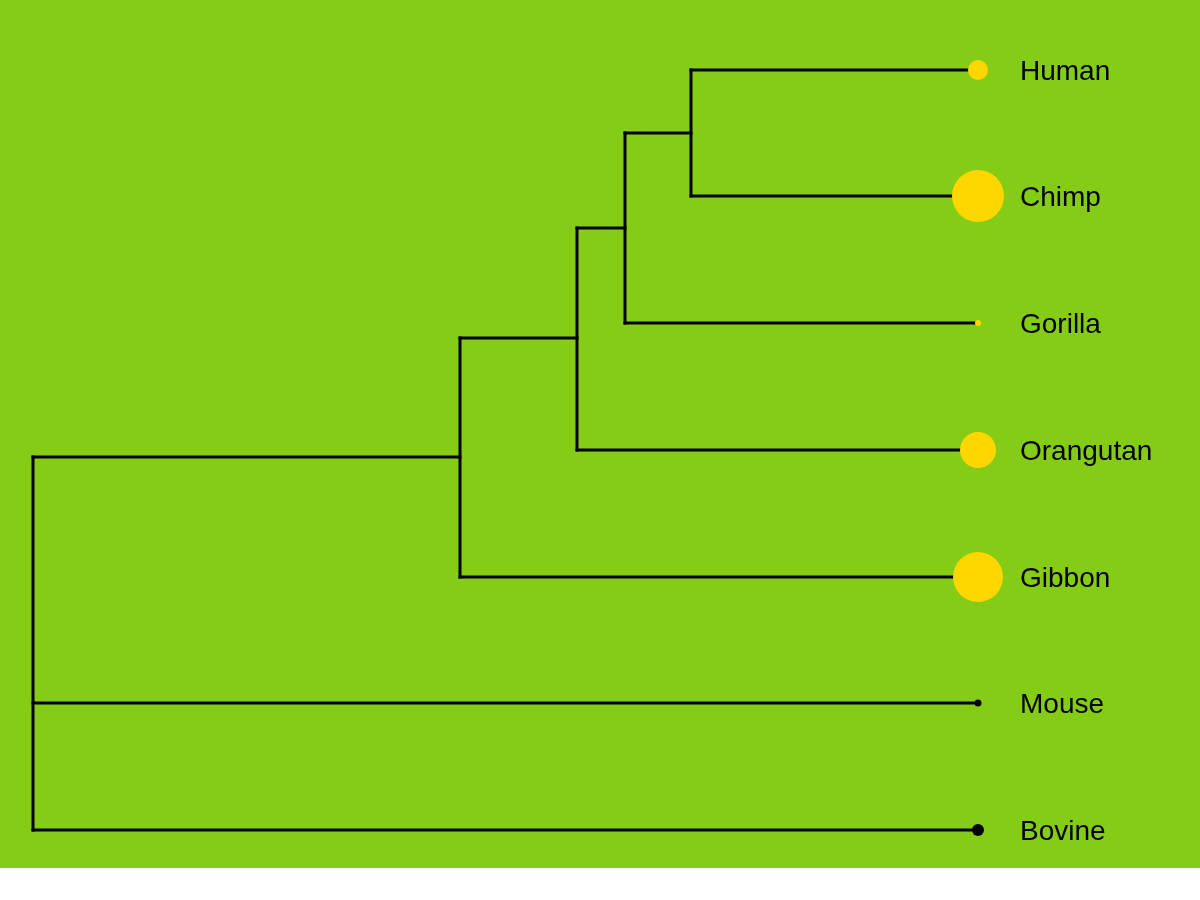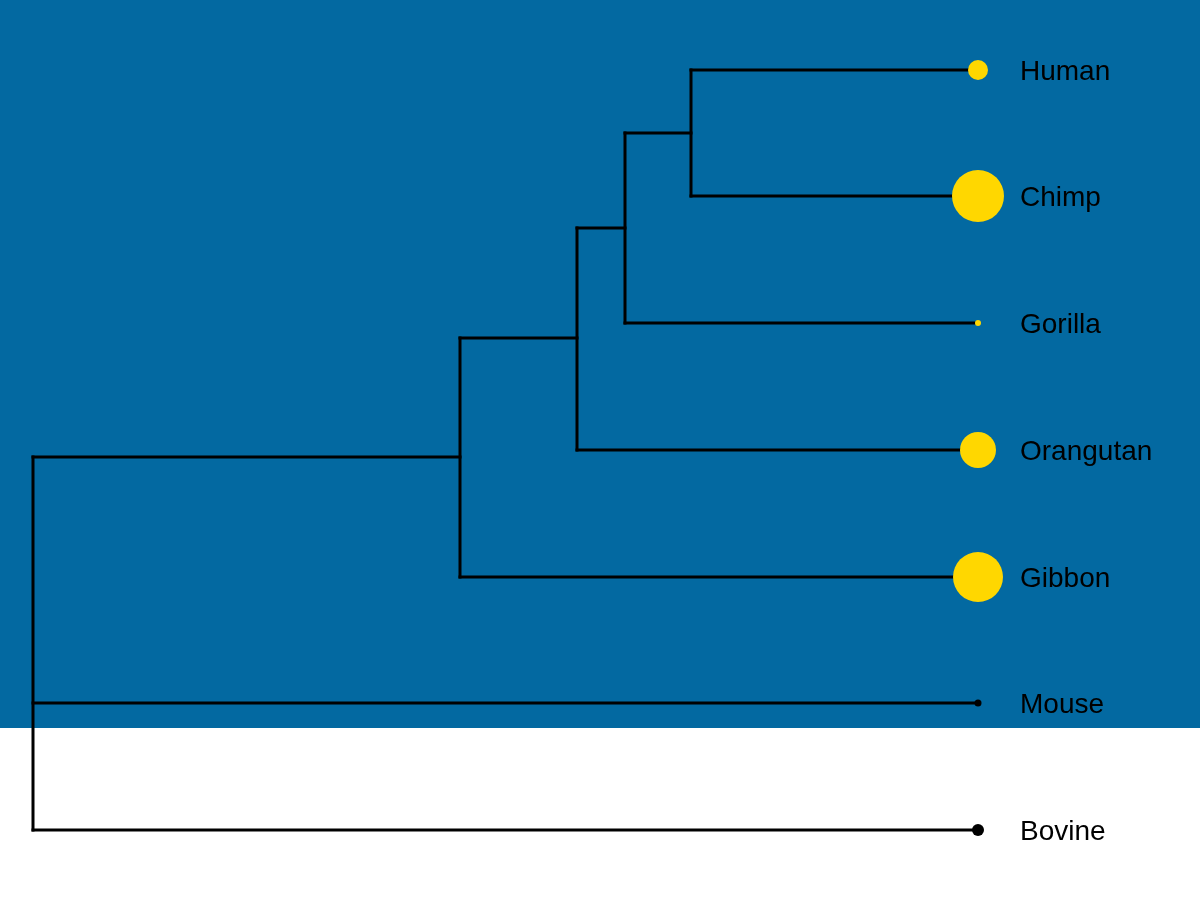--- a/index.html
+++ b/index.html
@@ -7,22 +7,22 @@
     padding: 0;
     background: #ffffff;
     width: 1200px;
     height: 900px;
     overflow: hidden;
     font-family: "Liberation Sans", sans-serif;
   }
   .figure-wrap {
     position: relative;
     width: 1200px;
-    height: 728px;
-    background: #0369a1;
+    height: 868px;
+    background: #84cc16;
   }
   svg { display: block; }
   .tip-label {
     font-family: "Liberation Sans", "DejaVu Sans", sans-serif;
     font-size: 28px;
     fill: #000000;
   }
 </style>
 </head>
 <body>

